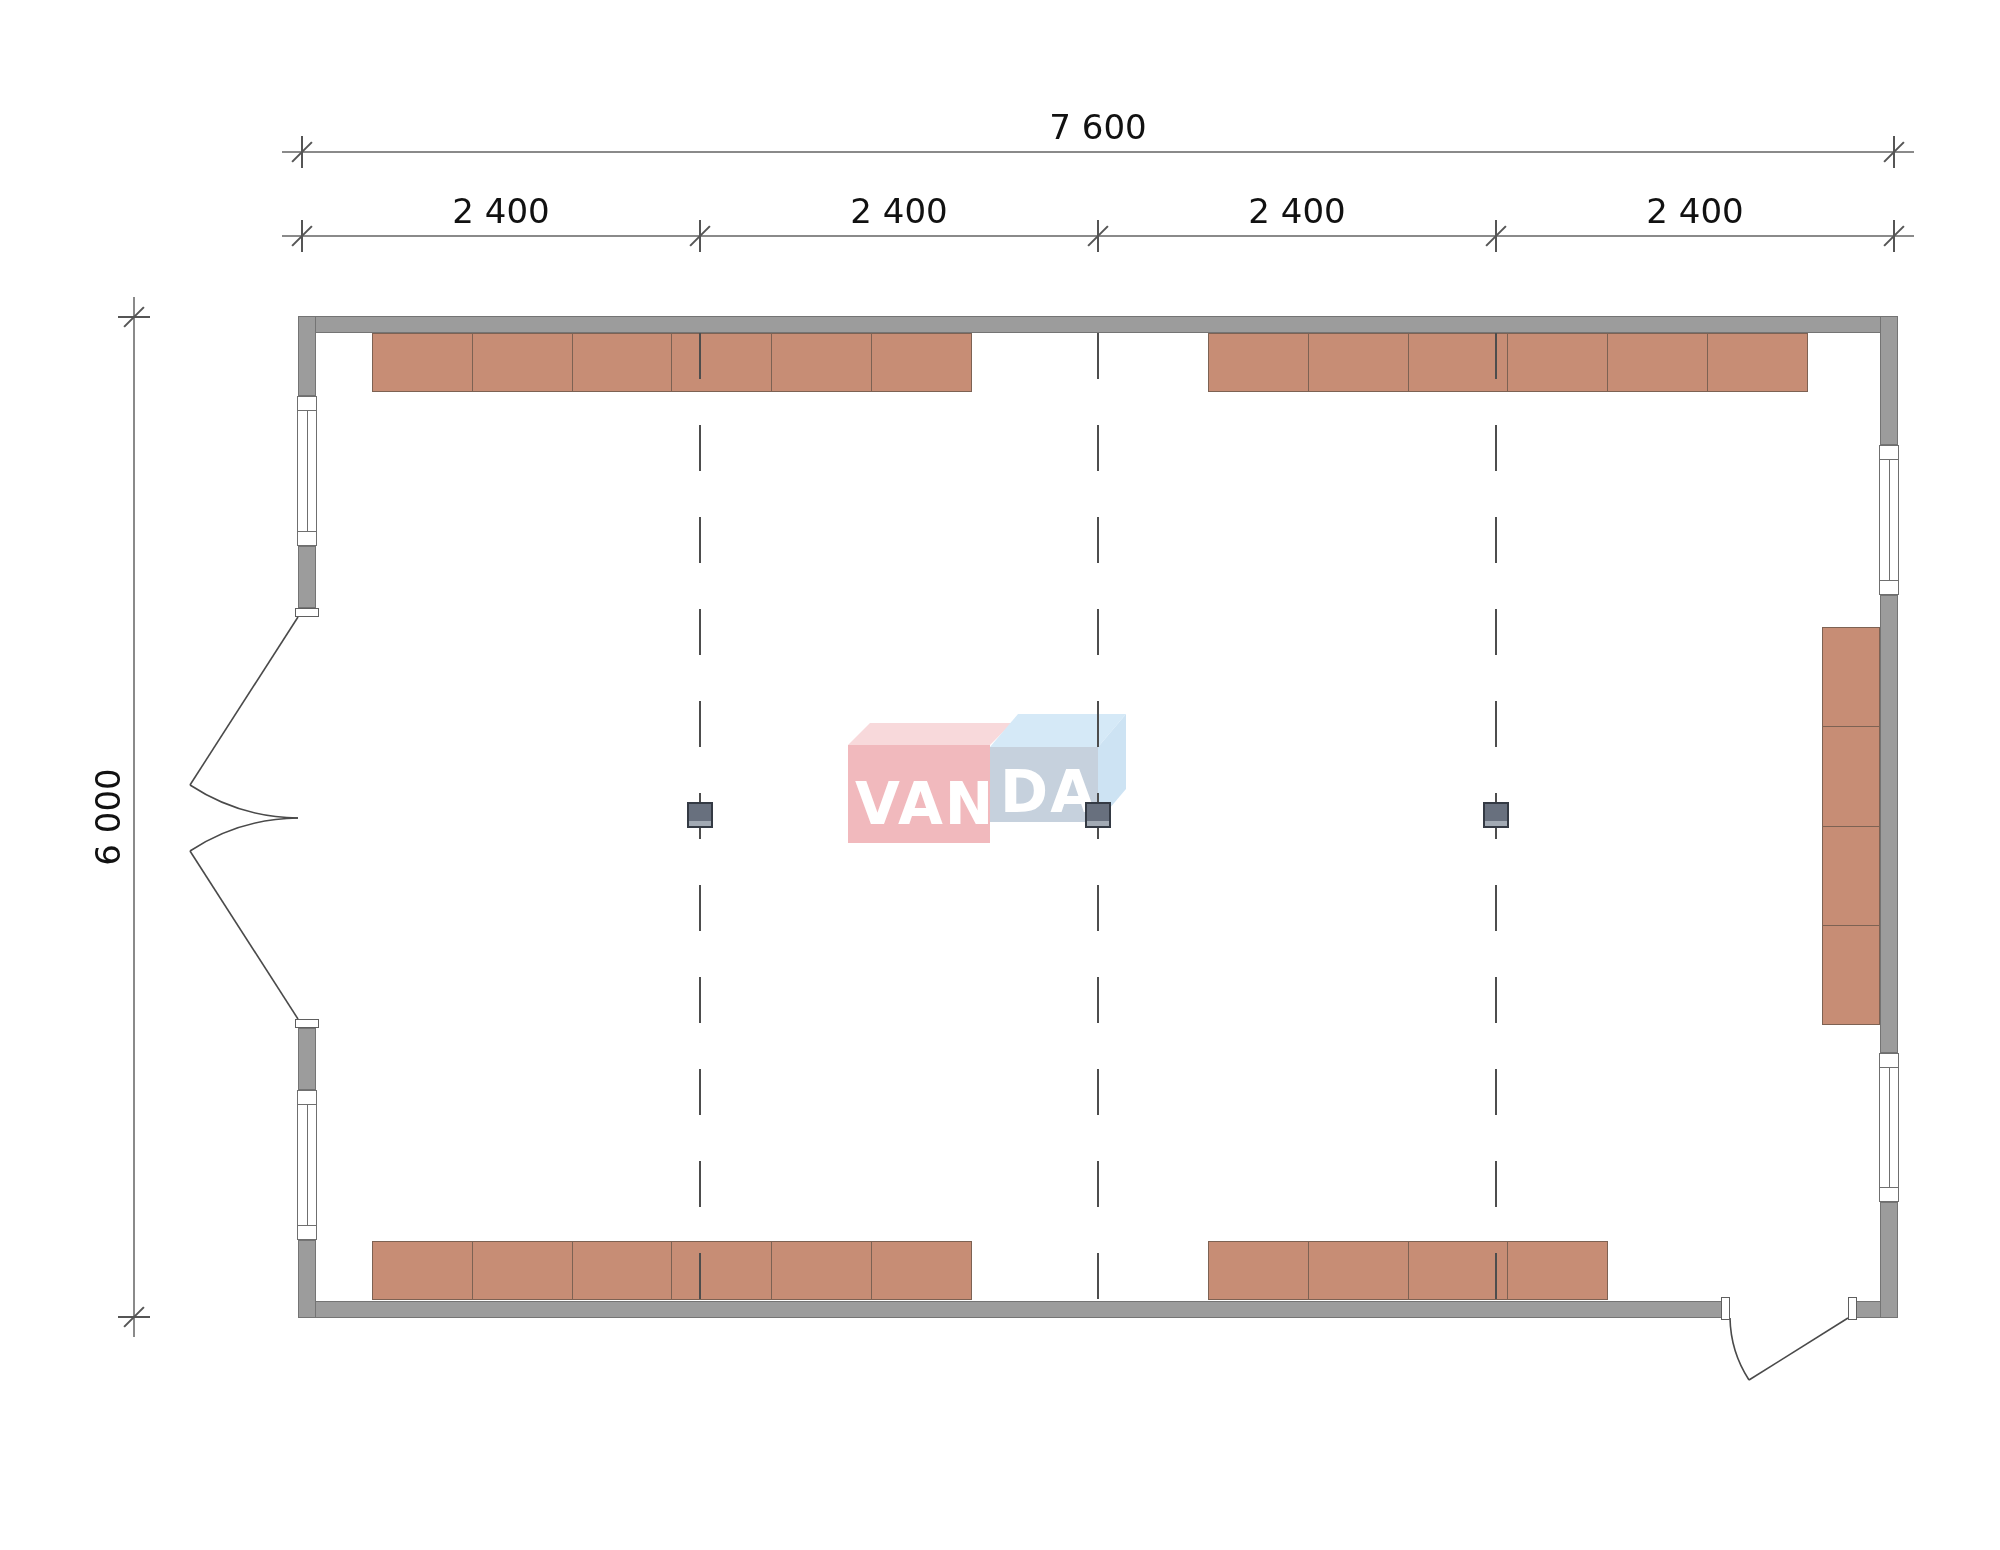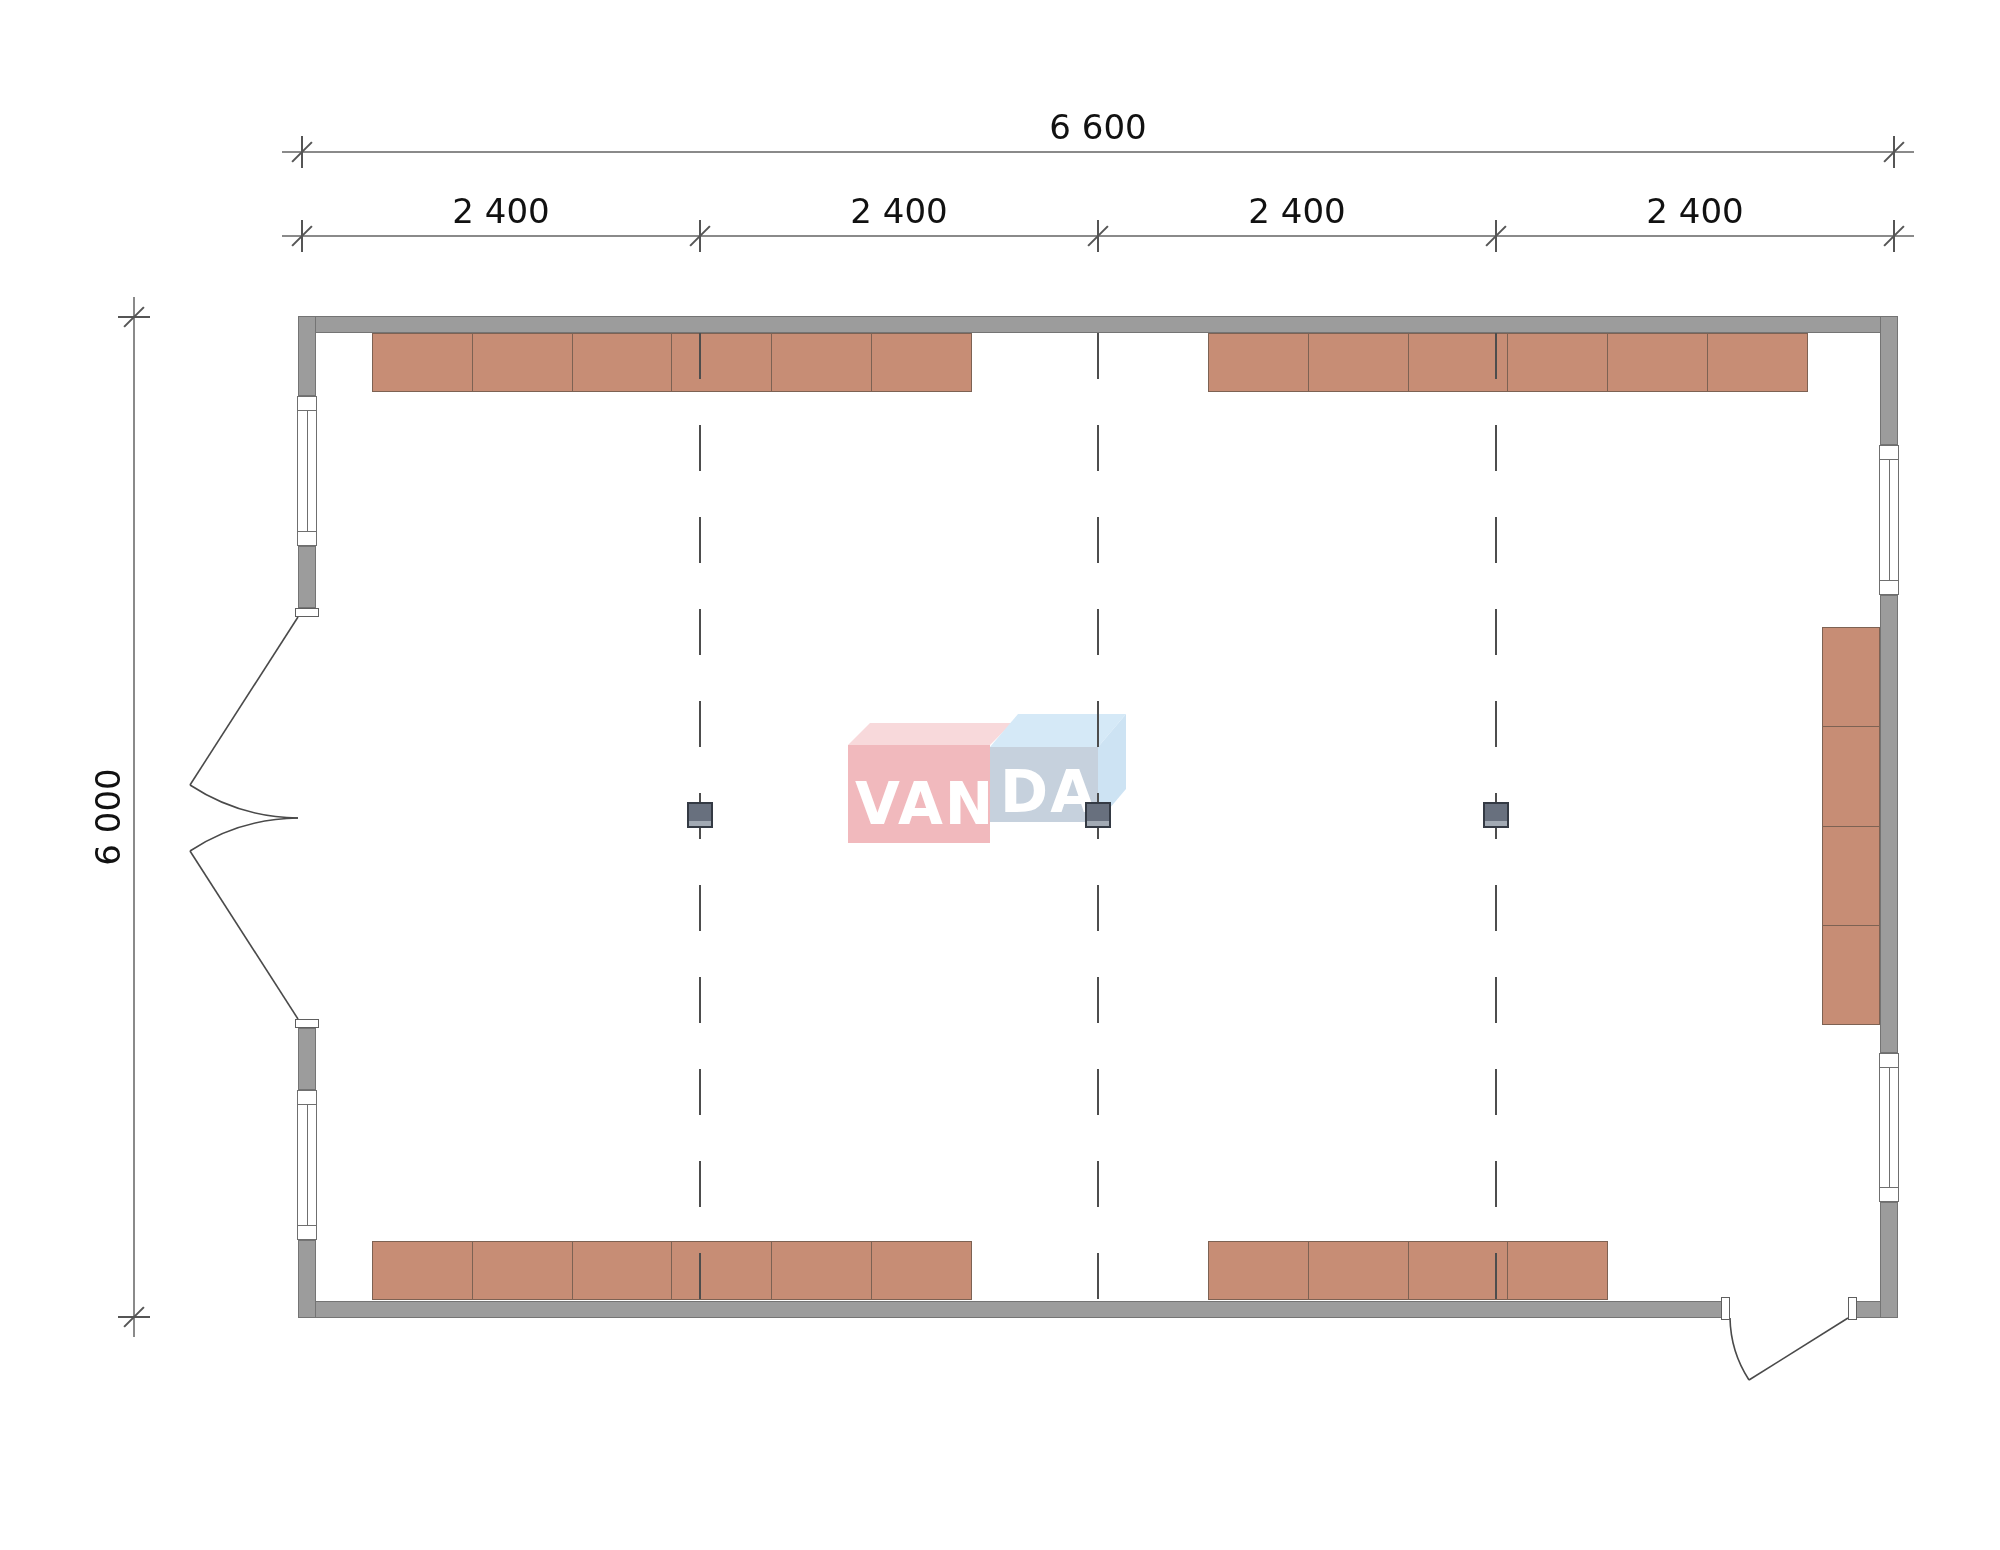--- a/index.html
+++ b/index.html
@@ -159,21 +159,21 @@
   <div class="jamb" style="left:295px;top:1019px;width:24px;height:9px;"></div>
   <div class="jamb" style="left:1721px;top:1297px;width:9px;height:23px;"></div>
   <div class="jamb" style="left:1848px;top:1297px;width:9px;height:23px;"></div>
 
   <div>
     <div class="dim-line-h" style="left:282px;top:151px;width:1632px;"></div>
     <span class="tick-stub-v" style="left:302px;top:152px;"></span>
     <span class="tick-slash" style="left:302px;top:152px;"></span>
     <span class="tick-stub-v" style="left:1894px;top:152px;"></span>
     <span class="tick-slash" style="left:1894px;top:152px;"></span>
-    <div class="dim-label" style="left:1098px;top:147px;">6 600</div>
+    <div class="dim-label" style="left:1098px;top:147px;">7 600</div>
   </div>
 
   <div>
     <div class="dim-line-h" style="left:282px;top:235px;width:1632px;"></div>
     <span class="tick-stub-v" style="left:302px;top:236px;"></span>
     <span class="tick-slash" style="left:302px;top:236px;"></span>
     <span class="tick-stub-v" style="left:700px;top:236px;"></span>
     <span class="tick-slash" style="left:700px;top:236px;"></span>
     <span class="tick-stub-v" style="left:1098px;top:236px;"></span>
     <span class="tick-slash" style="left:1098px;top:236px;"></span>

